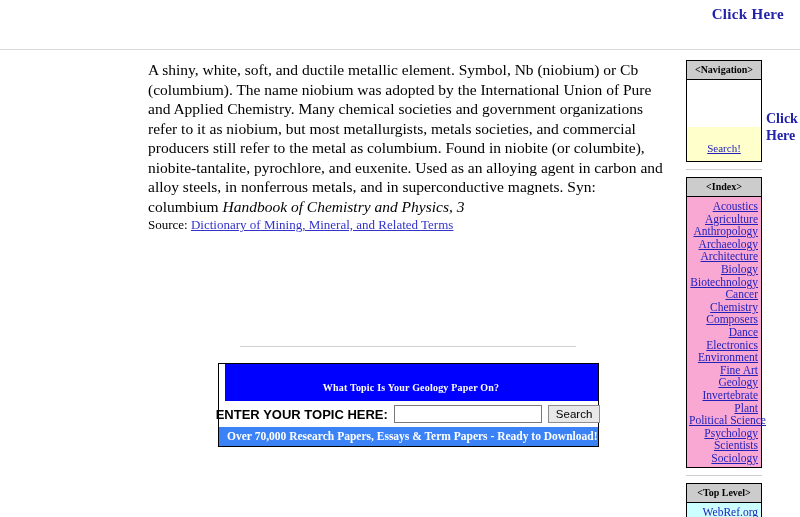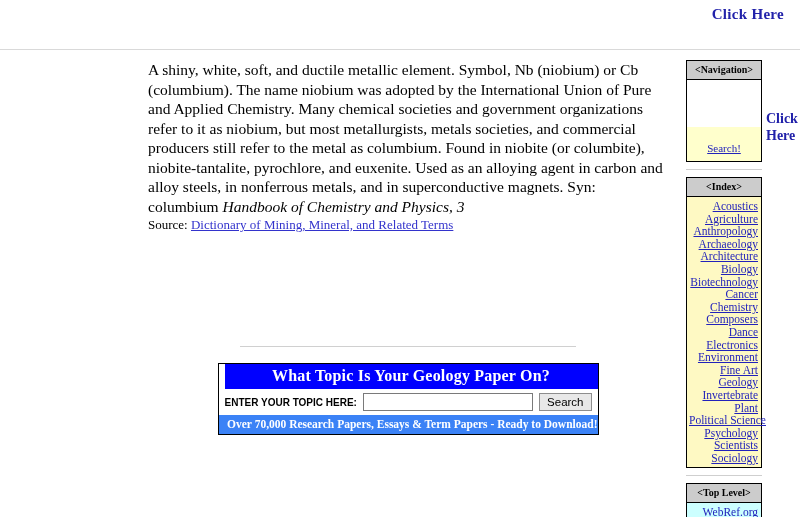--- a/index.html
+++ b/index.html
@@ -96,39 +96,39 @@
     width: 379px;
     margin: 0 auto;
     border: 1px solid #000;
     background: #ffffff;
   }
   .promo-title {
     background: #0000ff;
     color: #ffffff;
     font-family: "Liberation Serif", "DejaVu Serif", serif;
     font-weight: bold;
-    font-size: 16px;
+    font-size: 10px;
     line-height: 18px;
-    padding: 3px 0 4px 0;
+    padding: 15px 0 4px 0;
     text-align: center;
     letter-spacing: .2px;
     margin-left: 6px;
   }
   .promo-form {
     background: #ffffff;
     padding: 4px 6px 4px 6px;
     display: flex;
     align-items: center;
     justify-content: center;
     gap: 6px;
   }
   .promo-label {
     font-family: "Liberation Sans", "DejaVu Sans", sans-serif;
     font-weight: bold;
-    font-size: 10px;
+    font-size: 13px;
     color: #000;
     white-space: nowrap;
   }
   .promo-input {
     width: 170px;
     height: 14px;
     border: 1px solid #7a7a7a;
     background: #ffffff;
     font-family: "Liberation Sans", "DejaVu Sans", sans-serif;
     font-size: 11px;
@@ -184,21 +184,21 @@
     text-align: right;
     padding: 3px 3px 3px 2px;
   }
   .side-body.nav-body {
     background: #ffffcc;
     text-align: center;
     padding: 11px 0 5px 0;
     margin-top: 47px;
   }
   .side-body.index-body {
-    background: #fef9c3;
+    background: #f9a8d4;
   }
   .side-body.top-body {
     background: #ccffff;
     padding-left: 9px;
   }
   .side-body a {
     display: block;
     color: #2222bb;
     text-decoration: underline;
     font-family: "Liberation Serif", "DejaVu Serif", serif;

